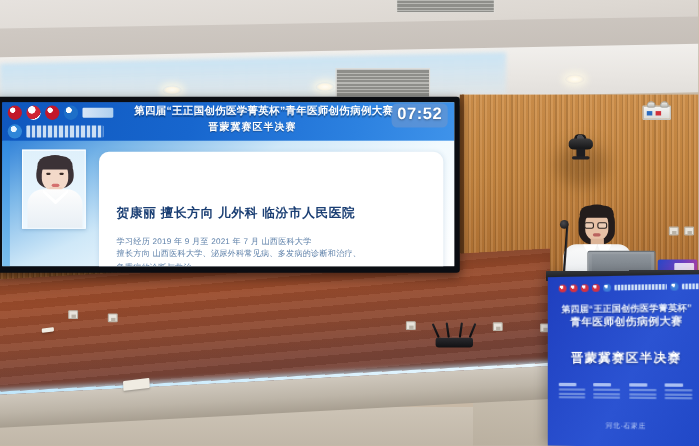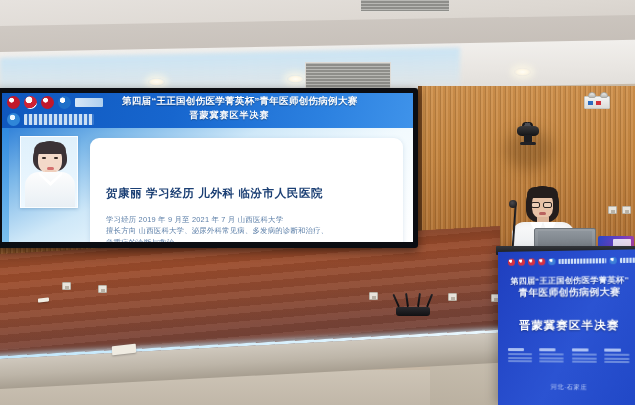--- a/index.html
+++ b/index.html
@@ -336,39 +336,40 @@
           <span class="lg red"></span>
           <span class="lg blue"></span>
           <span class="logo-word"></span>
         </div>
         <div class="logo-row2">
           <span class="lg teal"></span>
           <span class="logo-word wide"></span>
         </div>
         <div class="hdr-title">第四届“王正国创伤医学菁英杯”青年医师创伤病例大赛</div>
         <div class="hdr-sub">晋蒙冀赛区半决赛</div>
+        <div class="timer">07:52</div>
       </div>
 
       <div class="slide-body">
         <div class="accentbar"></div>
 
         <div class="portrait">
           <div class="p-hair"></div>
           <div class="p-face"></div>
           <div class="p-hairfront"></div>
           <div class="p-eye" style="left:21px;"></div>
           <div class="p-eye" style="left:33px;"></div>
           <div class="p-mouth"></div>
           <div class="p-neck"></div>
           <div class="p-body"></div>
           <div class="p-collar"></div>
         </div>
 
         <div class="card">
-          <div class="card-name">贺康丽   学习经历   儿外科  临汾市人民医院</div>
+          <div class="card-name">贺康丽   擅长方向   儿外科  临汾市人民医院</div>
           <div class="card-desc">
             <div>学习经历 2019 年 9 月至 2021 年 7 月    山西医科大学</div>
             <div>擅长方向 山西医科大学、泌尿外科常见病、多发病的诊断和治疗、</div>
             <div>急重症的诊断与救治。</div>
           </div>
         </div>
       </div>
 
     </div>
   </div>

